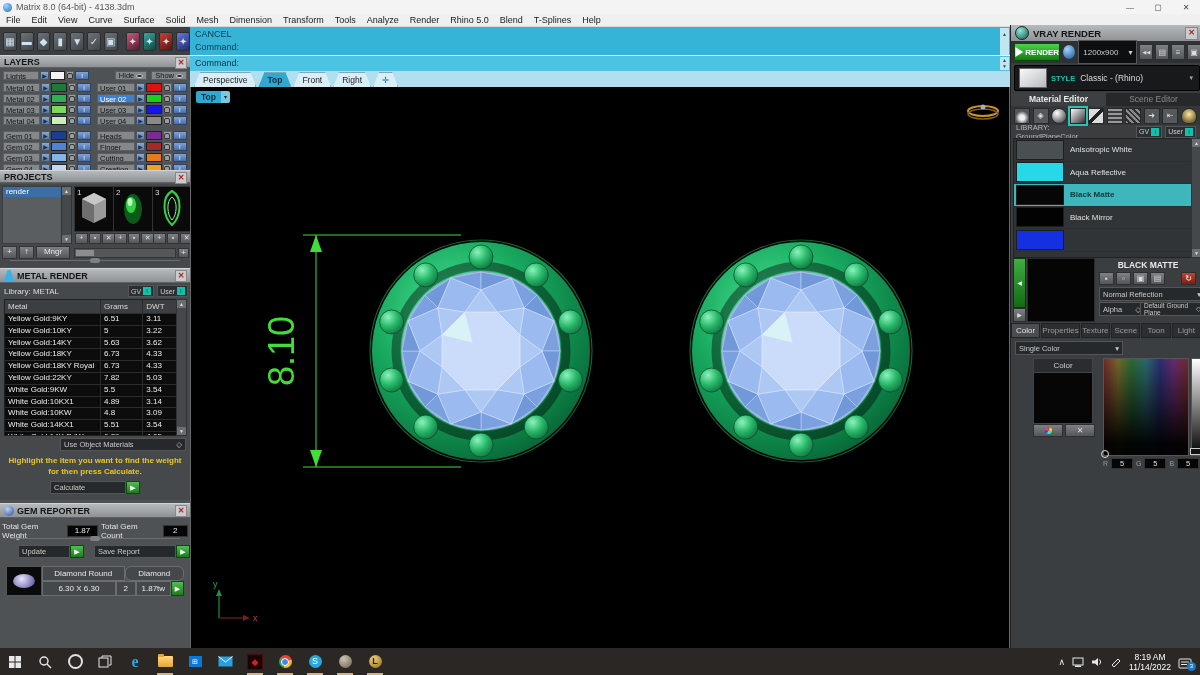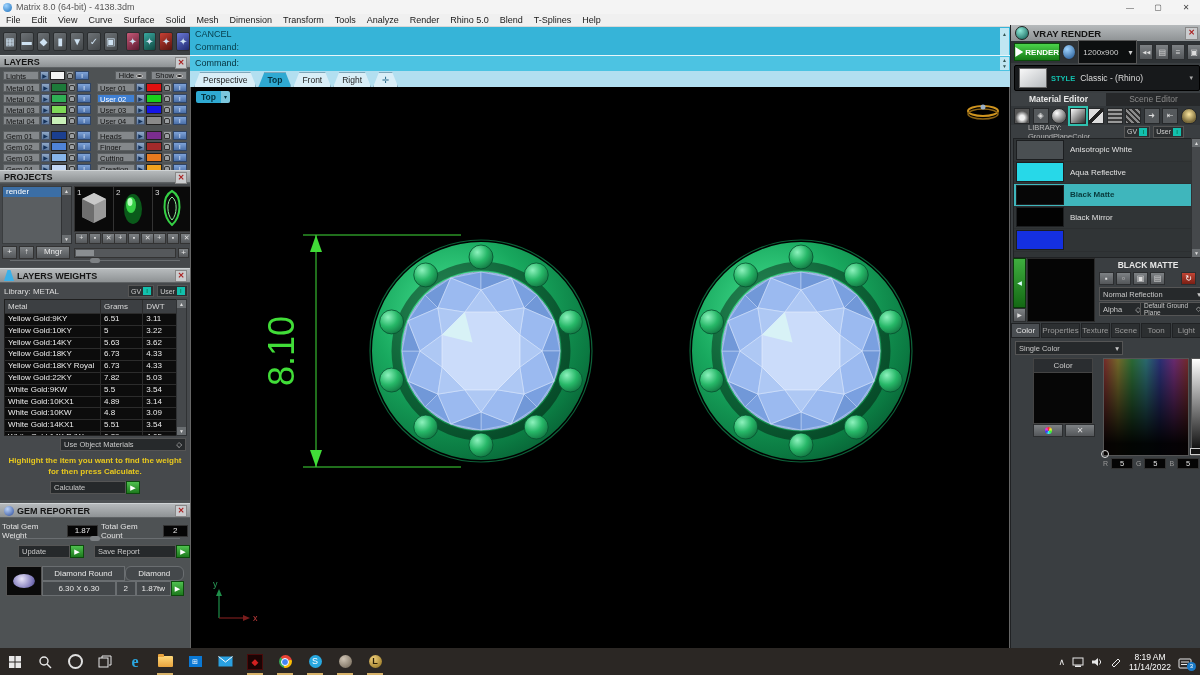--- a/index.html
+++ b/index.html
@@ -384,21 +384,21 @@
       <div class="abs" style="left:178px;top:64px;width:9px;height:8px;" class2="pbtn">
           <div class="pbtn" style="width:9px;height:8px;line-height:7px;">+</div>
         </div>
       <div class="abs" style="left:10px;top:76px;width:170px;height:4px;border-top:1px solid #6a6e71;">
         <div style="width:10px;height:5px;background:#7d8184;border-radius:3px;margin:-3px auto 0;"></div>
       </div>
     </div>
 
     <div class="phdr" style="top:213px;height:15px;">
       <span style="width:10px;height:11px;background:#3ab0e8;clip-path:polygon(35% 0,65% 0,100% 100%,0 100%);margin-right:3px;"></span>
-      <span>LAYERS WEIGHTS</span>
+      <span>METAL RENDER</span>
       <span class="x">✕</span>
     </div>
     <div class="abs" style="left:0;top:228px;width:190px;height:217px;background:#46494c;">
       <div class="abs" style="left:4px;top:4px;font-size:8px;color:#ddd;">Library: METAL</div>
       <div class="abs" style="left:128px;top:2px;display:flex;gap:3px;">
         <div class="mw-toggle">
             <span>GV</span>
             <b>I</b>
           </div>
         <div class="mw-toggle">
@@ -730,21 +730,21 @@
         <div class="vi vi-gem">◈</div>
         <div class="vi vi-sphere"></div>
         <div class="vi vi-gradient sel"></div>
         <div class="vi vi-diagonal"></div>
         <div class="vi vi-texture"></div>
         <div class="vi vi-pattern"></div>
         <div class="vi vi-assign">➜</div>
         <div class="vi vi-unassign">⇤</div>
         <div class="vi vi-bulb"></div>
       </div>
-    <div class="abs" style="left:0;top:100px;width:190px;height:13px;display:flex;align-items:center;justify-content:space-between;padding:0 17px;box-sizing:border-box;gap:25px;">
+    <div class="abs" style="left:0;top:100px;width:190px;height:13px;display:flex;align-items:center;justify-content:space-between;padding:0 5px;box-sizing:border-box;gap:25px;">
       <span style="font-size:7.5px;color:#b8b8b8;">LIBRARY: GroundPlaneColor</span>
       <span style="display:flex;gap:3px;">
         <span class="mw-toggle">
             <span>GV</span>
             <b>I</b>
           </span>
         <span class="mw-toggle">
             <span>User</span>
             <b>I</b>
           </span>

